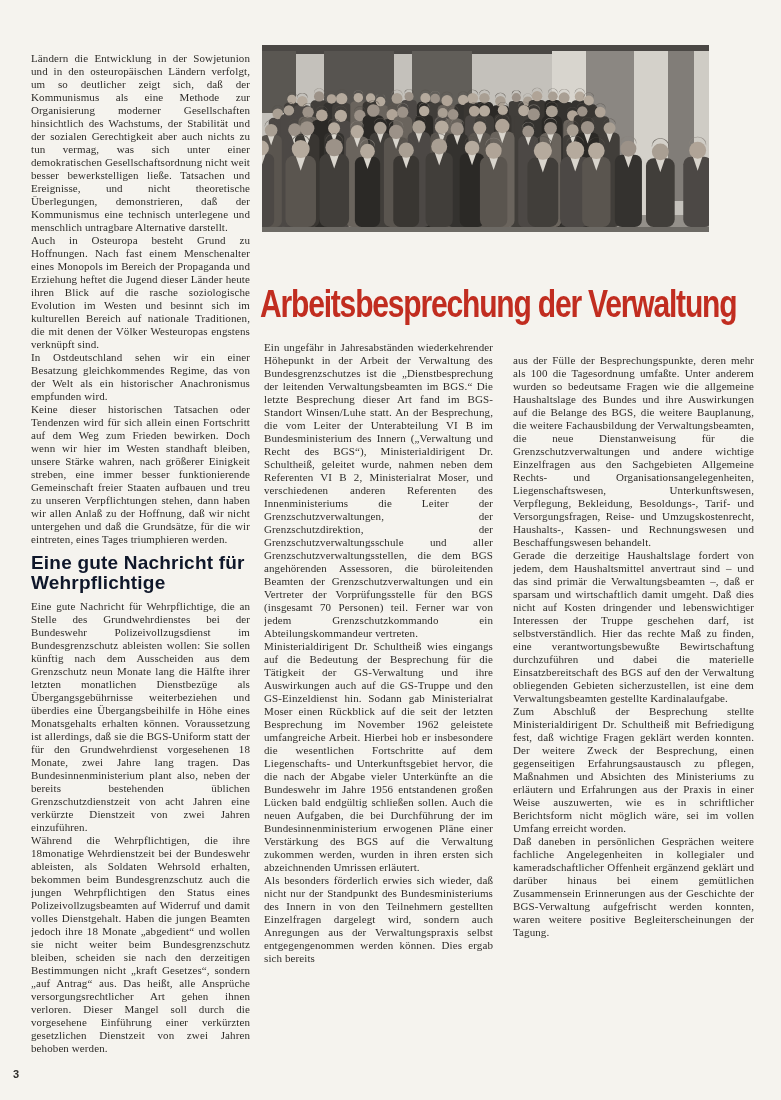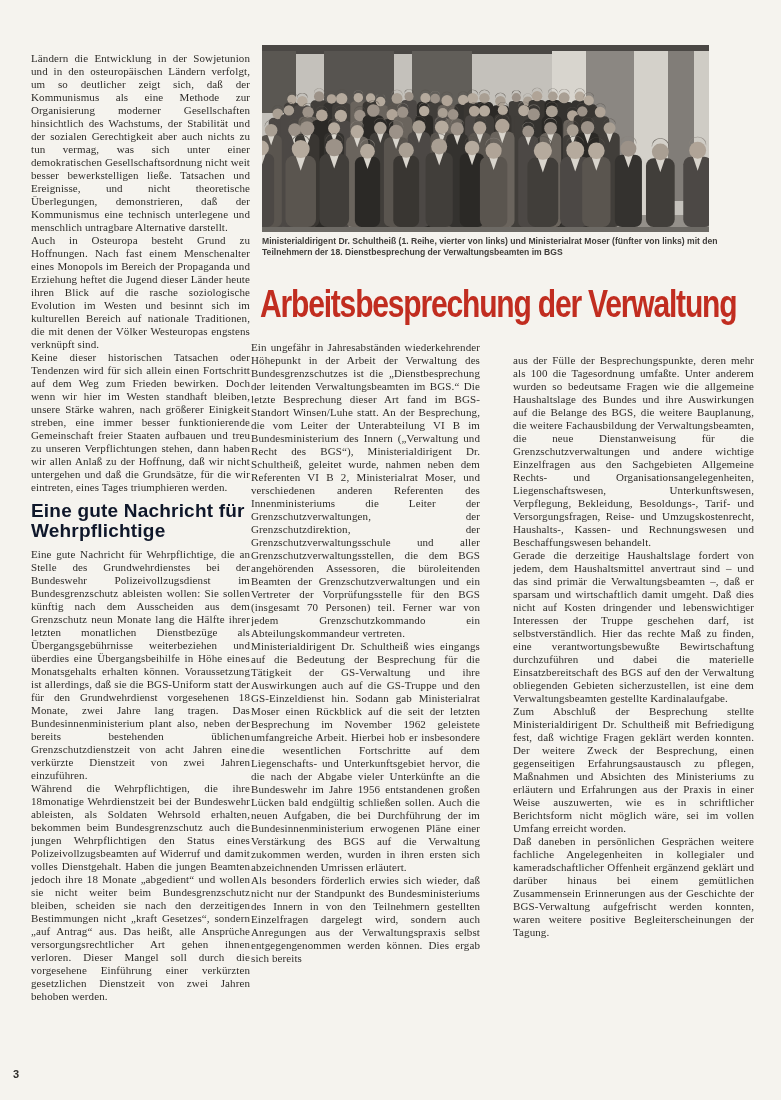--- a/index.html
+++ b/index.html
@@ -16,21 +16,21 @@
   .col{position:absolute;overflow:hidden;}
   .col p{
     margin:0;
     font-size:11px;
     line-height:13px;
     text-align:justify;
     color:#2e2c29;
     letter-spacing:0.1px;
   }
   .col-left{left:31px;top:52px;width:219px;height:1032px;}
-  .col-mid{left:251px;top:341px;width:229px;height:748px;}
+  .col-mid{left:264px;top:341px;width:229px;height:748px;}
   .col-right{left:513px;top:354px;width:241px;height:748px;}
 
   
   .photo{
     position:absolute;left:262px;top:45px;width:447px;height:187px;
     background:#c9c6c0;
   }
   .photo svg{display:block;}
 
   
@@ -356,29 +356,29 @@
           <circle cx="398.33162656958956" cy="106.87060185185186" r="8.445250342935529" fill="#a99f93"></circle>
           <path d="M 389.886376226654 106.87060185185186 A 8.445250342935529 8.445250342935529 0 0 1 406.7768769125251 106.87060185185186 L 406.7768769125251 104.75928926611797 A 8.445250342935529 6.756200274348423 0 0 0 389.886376226654 104.75928926611797 Z" fill="#55504a" opacity="0.85" transform="translate(0,-4.644887688614541)"></path>
           <rect x="421.26622045478524" y="111.68505658436214" width="28.78853223593964" height="70.31494341563786" rx="7.620493827160494" fill="#4c4845"></rect>
           <polygon points="431.00351812282366,112.10841735253773 440.3174550226865,112.10841735253773 435.6604865727551,125.65596193415638" fill="#d9d5cd"></polygon>
           <circle cx="435.6604865727551" cy="105.3346450617284" r="8.46721536351166" fill="#b0a497"></circle>
           <path d="M 427.1932712092434 105.3346450617284 A 8.46721536351166 8.46721536351166 0 0 1 444.12770193626676 105.3346450617284 L 444.12770193626676 103.21784122085047 A 8.46721536351166 6.773772290809328 0 0 0 427.1932712092434 103.21784122085047 Z" fill="#8a847c" opacity="0.85" transform="translate(0,-4.656968449931413)"></path>
         </g>
     </svg>
   </div>
 
-  <div class="caption">Ministerialdirigent Dr. Schultheiß (1. Reihe, vierter von links) und Ministerialrat Moser (fünfter von links) mit den Teilnehmern der 18. Dienstbesprechung der Verwaltungsbeamten im BGS</div>
 
   <div class="headline">
     <span>Arbeitsbesprechung der Verwaltung</span>
   </div>
 
   <div class="col col-left">
     <p>Ländern die Entwicklung in der Sowjetunion und in den osteuropäischen Ländern verfolgt, um so deutlicher zeigt sich, daß der Kommunismus als eine Methode zur Organisierung moderner Gesellschaften hinsichtlich des Wachstums, der Stabilität und der sozialen Gerechtigkeit aber auch nichts zu tun vermag, was sich unter einer demokratischen Gesellschaftsordnung nicht weit besser bewerkstelligen ließe. Tatsachen und Ereignisse, und nicht theoretische Überlegungen, demonstrieren, daß der Kommunismus eine technisch unterlegene und menschlich untragbare Alternative darstellt.</p>
     <p>Auch in Osteuropa besteht Grund zu Hoffnungen. Nach fast einem Menschenalter eines Monopols im Bereich der Propaganda und Erziehung heftet die Jugend dieser Länder heute ihren Blick auf die rasche soziologische Evolution im Westen und besinnt sich im kulturellen Bereich auf nationale Traditionen, die mit denen der Völker Westeuropas engstens verknüpft sind.</p>
+    <p>In Ostdeutschland sehen wir ein einer Besatzung gleichkommendes Regime, das von der Welt als ein historischer Anachronismus empfunden wird.</p>
     <p>Keine dieser historischen Tatsachen oder Tendenzen wird für sich allein einen Fortschritt auf dem Weg zum Frieden bewirken. Doch wenn wir hier im Westen standhaft bleiben, unsere Stärke wahren, nach größerer Einigkeit streben, eine immer besser funktionierende Gemeinschaft freier Staaten aufbauen und treu zu unseren Verpflichtungen stehen, dann haben wir allen Anlaß zu der Hoffnung, daß wir nicht untergehen und daß die Grundsätze, für die wir eintreten, eines Tages triumphieren werden.</p>
     <div class="subhead">Eine gute Nachricht für Wehrpflichtige</div>
     <p>Eine gute Nachricht für Wehrpflichtige, die an Stelle des Grundwehrdienstes bei der Bundeswehr Polizeivollzugsdienst im Bundesgrenzschutz ableisten wollen: Sie sollen künftig nach dem Ausscheiden aus dem Grenzschutz neun Monate lang die Hälfte ihrer letzten monatlichen Dienstbezüge als Übergangsgebührnisse weiterbeziehen und überdies eine Übergangsbeihilfe in Höhe eines Monatsgehalts erhalten können. Voraussetzung ist allerdings, daß sie die BGS-Uniform statt der für den Grundwehrdienst vorgesehenen 18 Monate, zwei Jahre lang tragen. Das Bundesinnenministerium plant also, neben der bereits bestehenden üblichen Grenzschutzdienstzeit von acht Jahren eine verkürzte Dienstzeit von zwei Jahren einzuführen.</p>
     <p>Während die Wehrpflichtigen, die ihre 18monatige Wehrdienstzeit bei der Bundeswehr ableisten, als Soldaten Wehrsold erhalten, bekommen beim Bundesgrenzschutz auch die jungen Wehrpflichtigen den Status eines Polizeivollzugsbeamten auf Widerruf und damit volles Dienstgehalt. Haben die jungen Beamten jedoch ihre 18 Monate „abgedient“ und wollen sie nicht weiter beim Bundesgrenzschutz bleiben, scheiden sie nach den derzeitigen Bestimmungen nicht „kraft Gesetzes“, sondern „auf Antrag“ aus. Das heißt, alle Ansprüche versorgungsrechtlicher Art gehen ihnen verloren. Dieser Mangel soll durch die vorgesehene Einführung einer verkürzten gesetzlichen Dienstzeit von zwei Jahren behoben werden.</p>
   </div>
 
   <div class="col col-mid">
     <p>Ein ungefähr in Jahresabständen wiederkehrender Höhepunkt in der Arbeit der Verwaltung des Bundesgrenzschutzes ist die „Dienstbesprechung der leitenden Verwaltungsbeamten im BGS.“ Die letzte Besprechung dieser Art fand im BGS-Standort Winsen/Luhe statt. An der Besprechung, die vom Leiter der Unterabteilung VI B im Bundesministerium des Innern („Verwaltung und Recht des BGS“), Ministerialdirigent Dr. Schultheiß, geleitet wurde, nahmen neben dem Referenten VI B 2, Ministerialrat Moser, und verschiedenen anderen Referenten des Innenministeriums die Leiter der Grenzschutzverwaltungen, der Grenzschutzdirektion, der Grenzschutzverwaltungsschule und aller Grenzschutzverwaltungsstellen, die dem BGS angehörenden Assessoren, die büroleitenden Beamten der Grenzschutzverwaltungen und ein Vertreter der Vorprüfungsstelle für den BGS (insgesamt 70 Personen) teil. Ferner war von jedem Grenzschutzkommando ein Abteilungskommandeur vertreten.</p>
     <p>Ministerialdirigent Dr. Schultheiß wies eingangs auf die Bedeutung der Besprechung für die Tätigkeit der GS-Verwaltung und ihre Auswirkungen auch auf die GS-Truppe und den GS-Einzeldienst hin. Sodann gab Ministerialrat Moser einen Rückblick auf die seit der letzten Besprechung im November 1962 geleistete umfangreiche Arbeit. Hierbei hob er insbesondere die wesentlichen Fortschritte auf dem Liegenschafts- und Unterkunftsgebiet hervor, die die nach der Abgabe vieler Unterkünfte an die Bundeswehr im Jahre 1956 entstandenen großen Lücken bald endgültig schließen sollen. Auch die neuen Aufgaben, die bei Durchführung der im Bundesinnenministerium erwogenen Pläne einer Verstärkung des BGS auf die Verwaltung zukommen werden, wurden in ihren ersten sich abzeichnenden Umrissen erläutert.</p>
     <p>Als besonders förderlich erwies sich wieder, daß nicht nur der Standpunkt des Bundesministeriums des Innern in von den Teilnehmern gestellten Einzelfragen dargelegt wird, sondern auch Anregungen aus der Verwaltungspraxis selbst entgegengenommen werden können. Dies ergab sich bereits</p>

